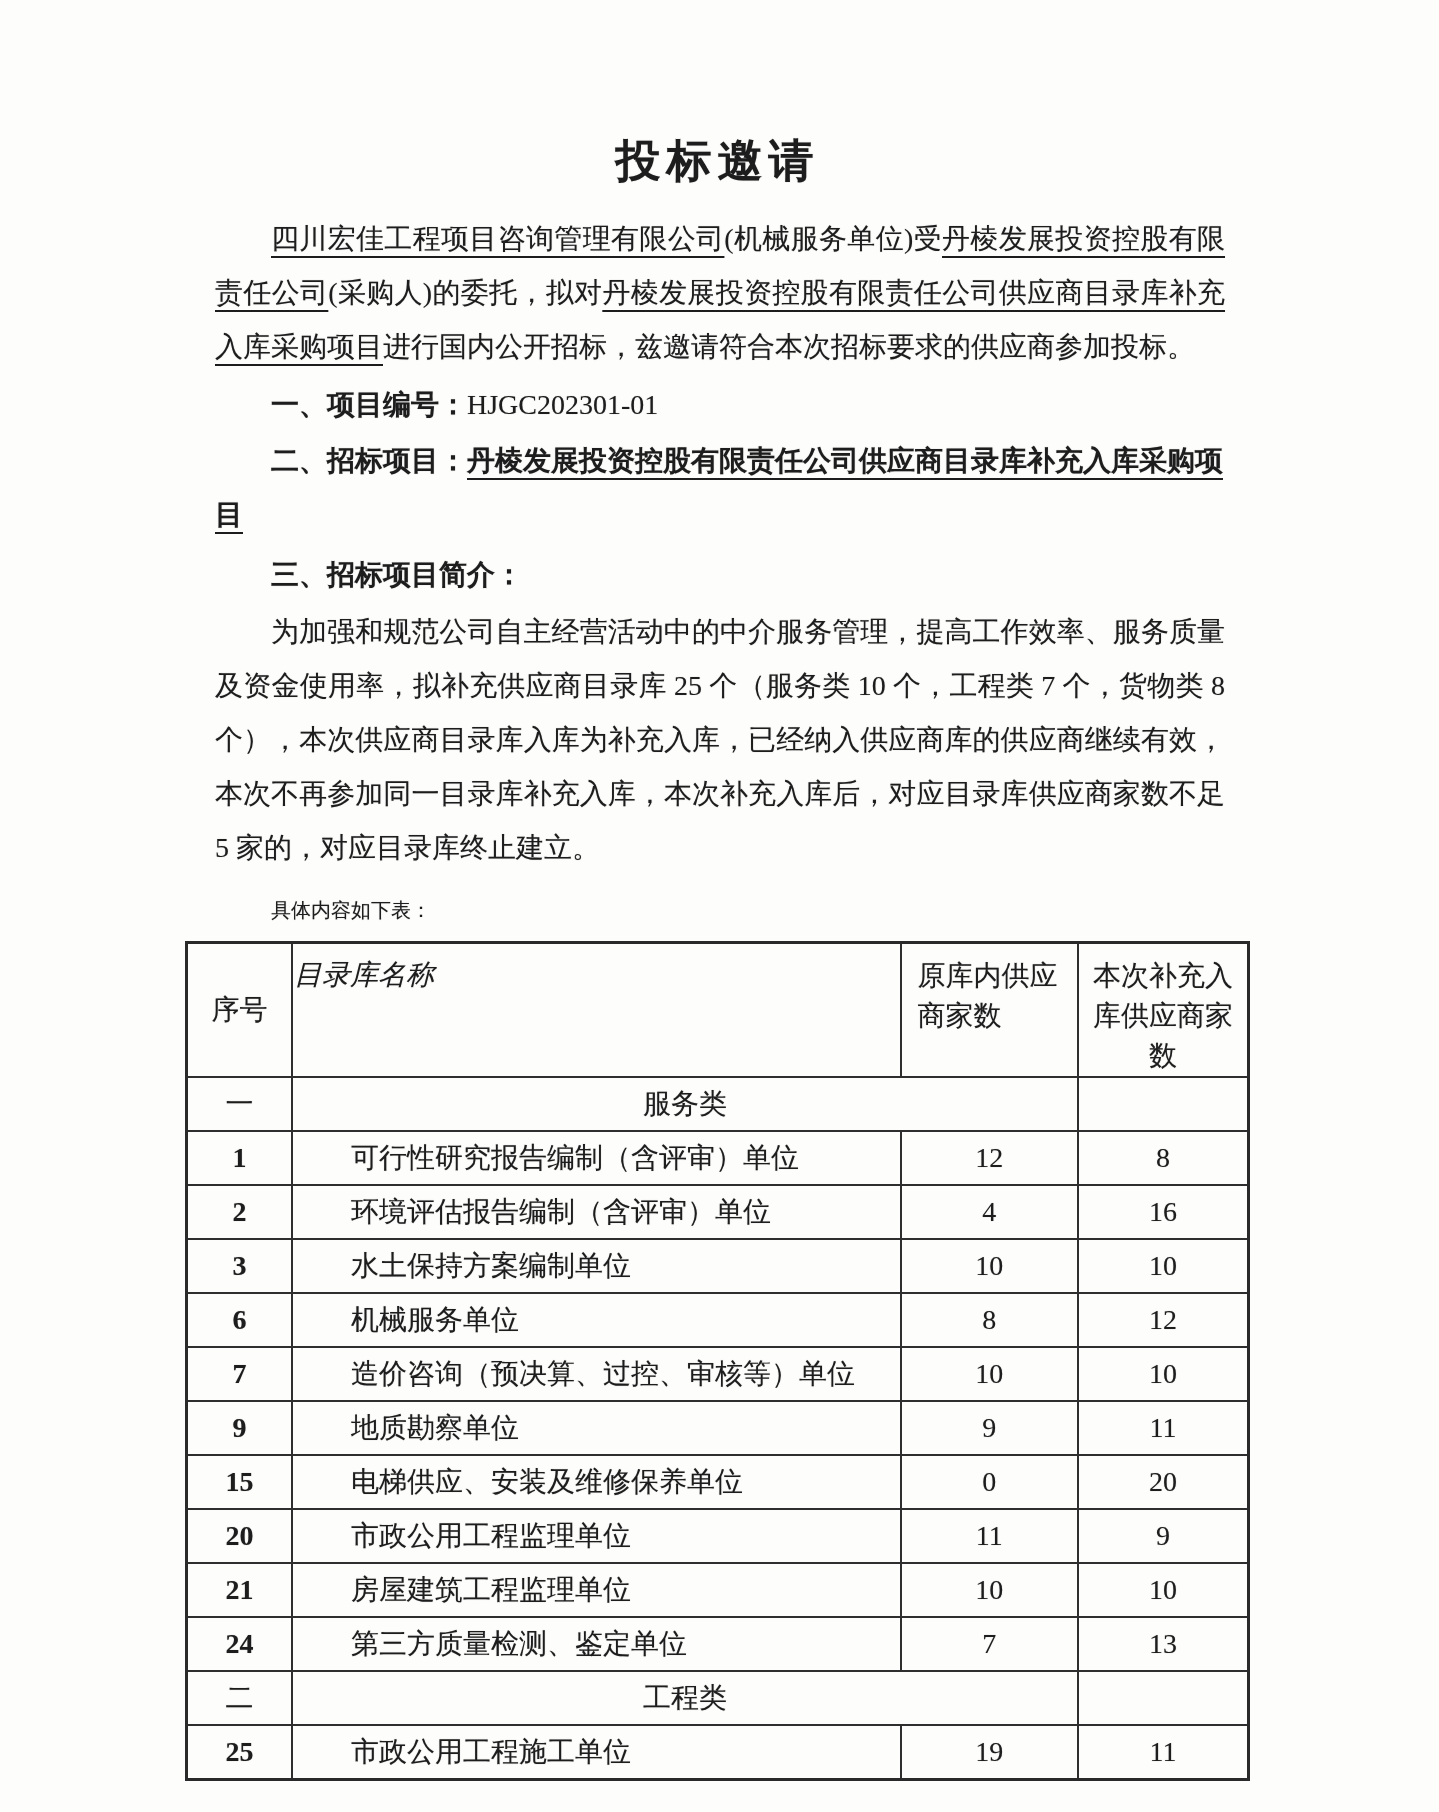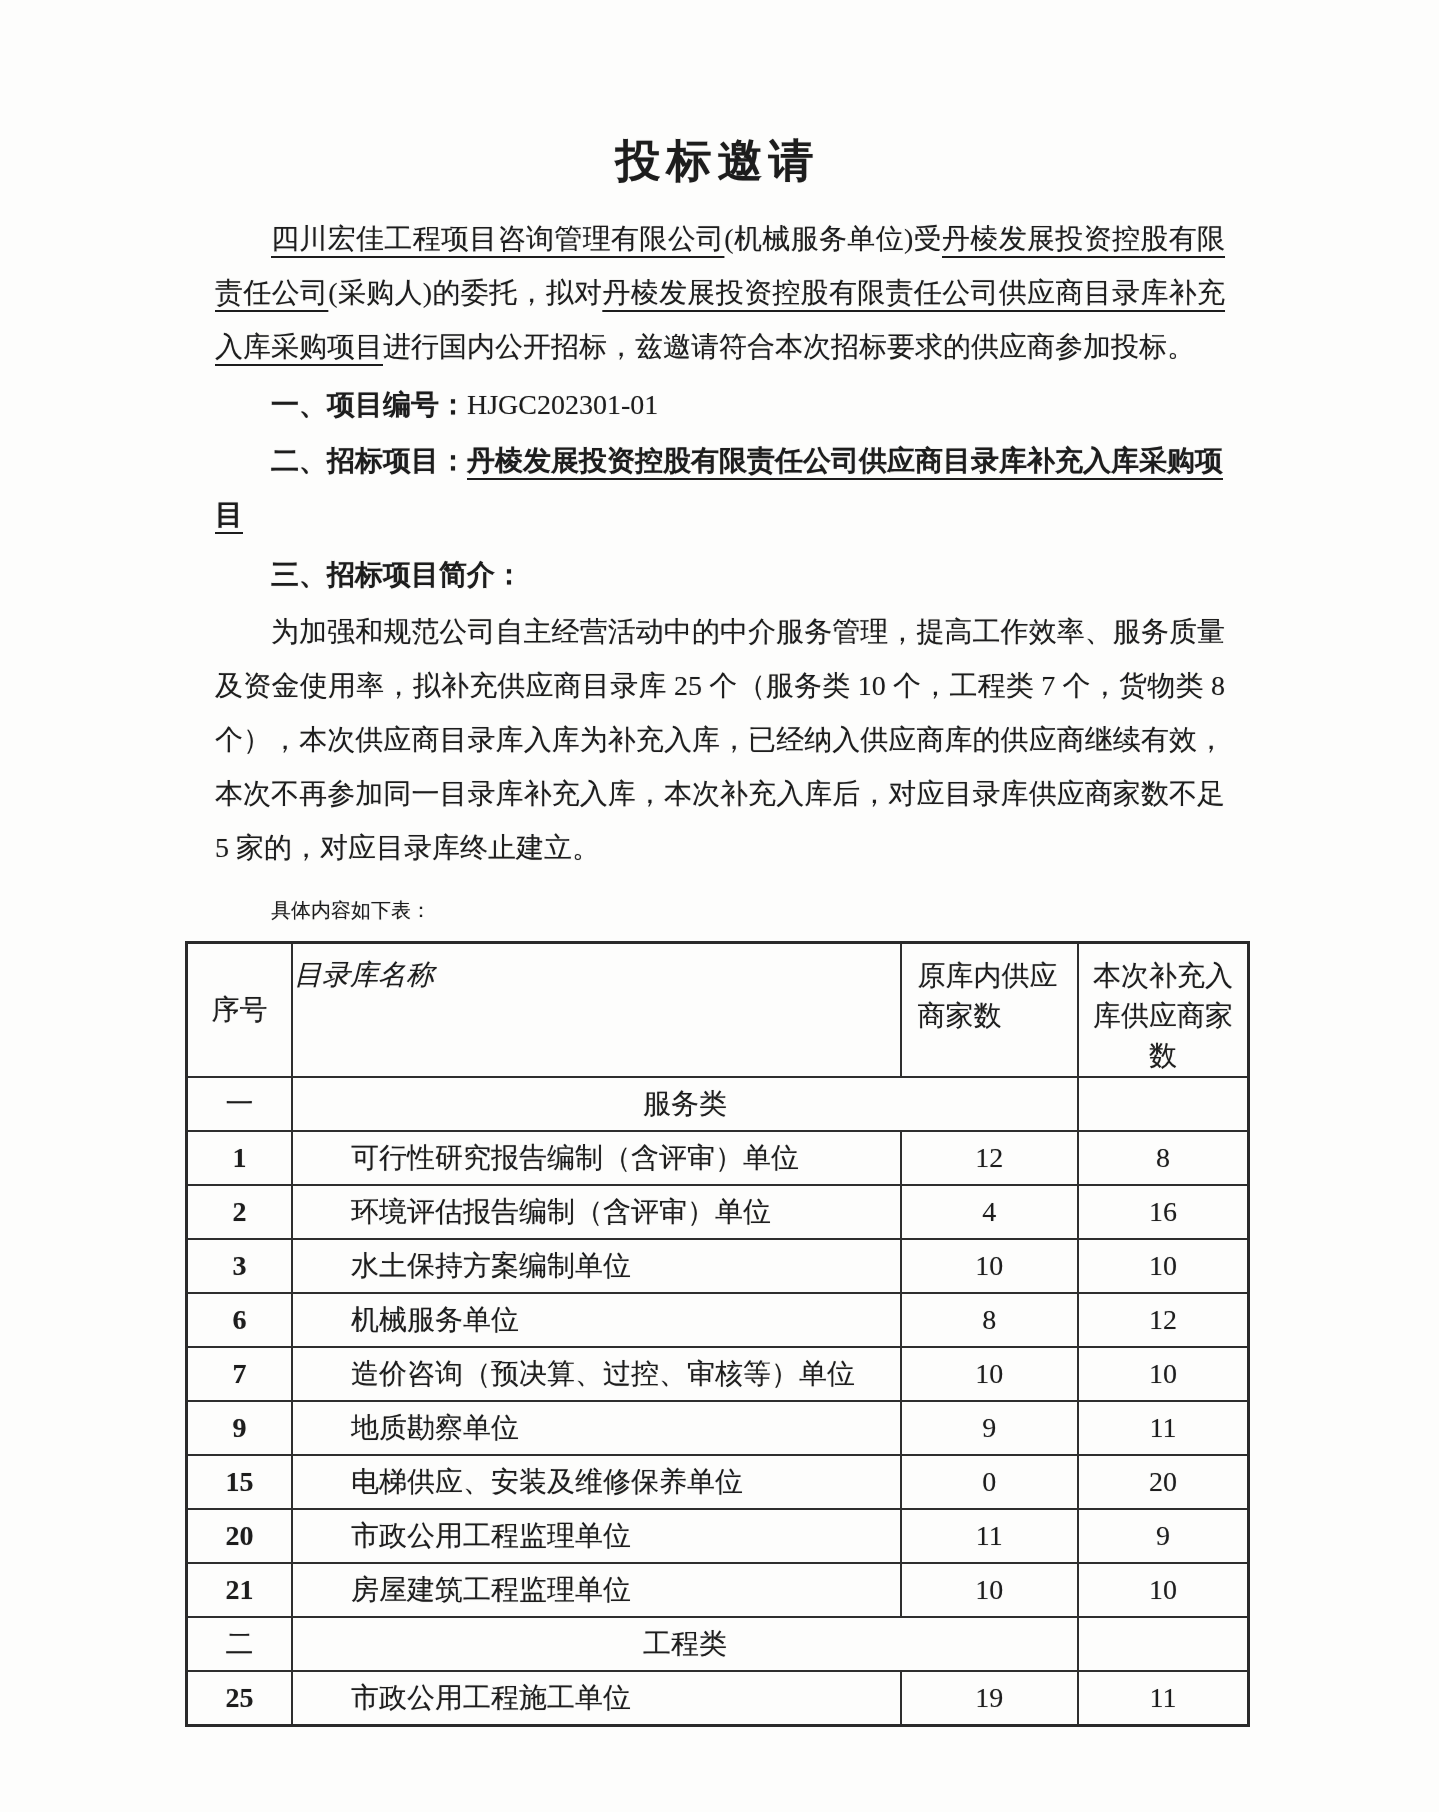--- a/index.html
+++ b/index.html
@@ -166,20 +166,26 @@
           <td class="num">11</td>
           <td class="num">9</td>
         </tr>
         <tr>
           <td class="no">21</td>
           <td class="name">房屋建筑工程监理单位</td>
           <td class="num">10</td>
           <td class="num">10</td>
         </tr>
         <tr>
+          <td class="no">24</td>
+          <td class="name">第三方质量检测、鉴定单位</td>
+          <td class="num">7</td>
+          <td class="num">13</td>
+        </tr>
+        <tr>
           <td class="no cat-no">二</td>
           <td class="cat" colspan="2">工程类</td>
           <td class="num"></td>
         </tr>
         <tr>
           <td class="no">25</td>
           <td class="name">市政公用工程施工单位</td>
           <td class="num">19</td>
           <td class="num">11</td>
         </tr>

